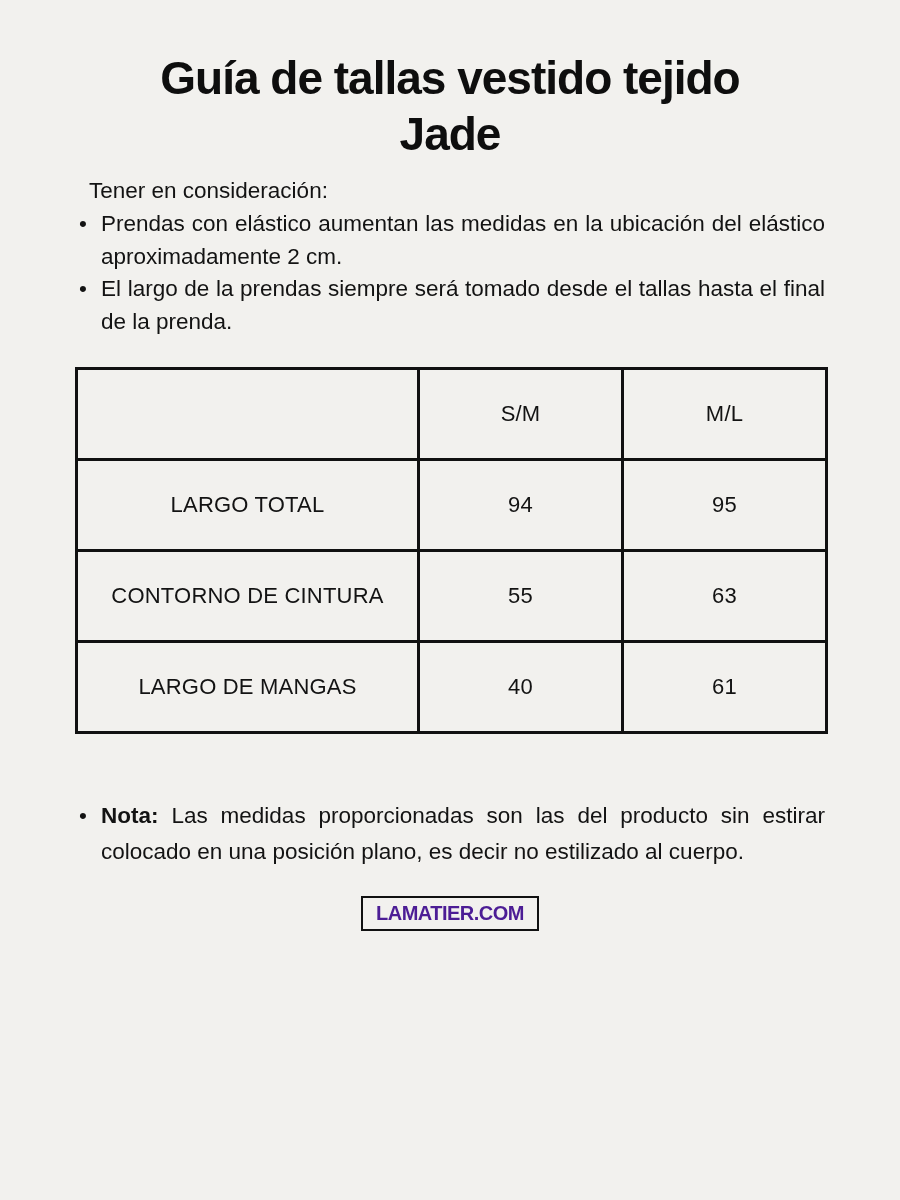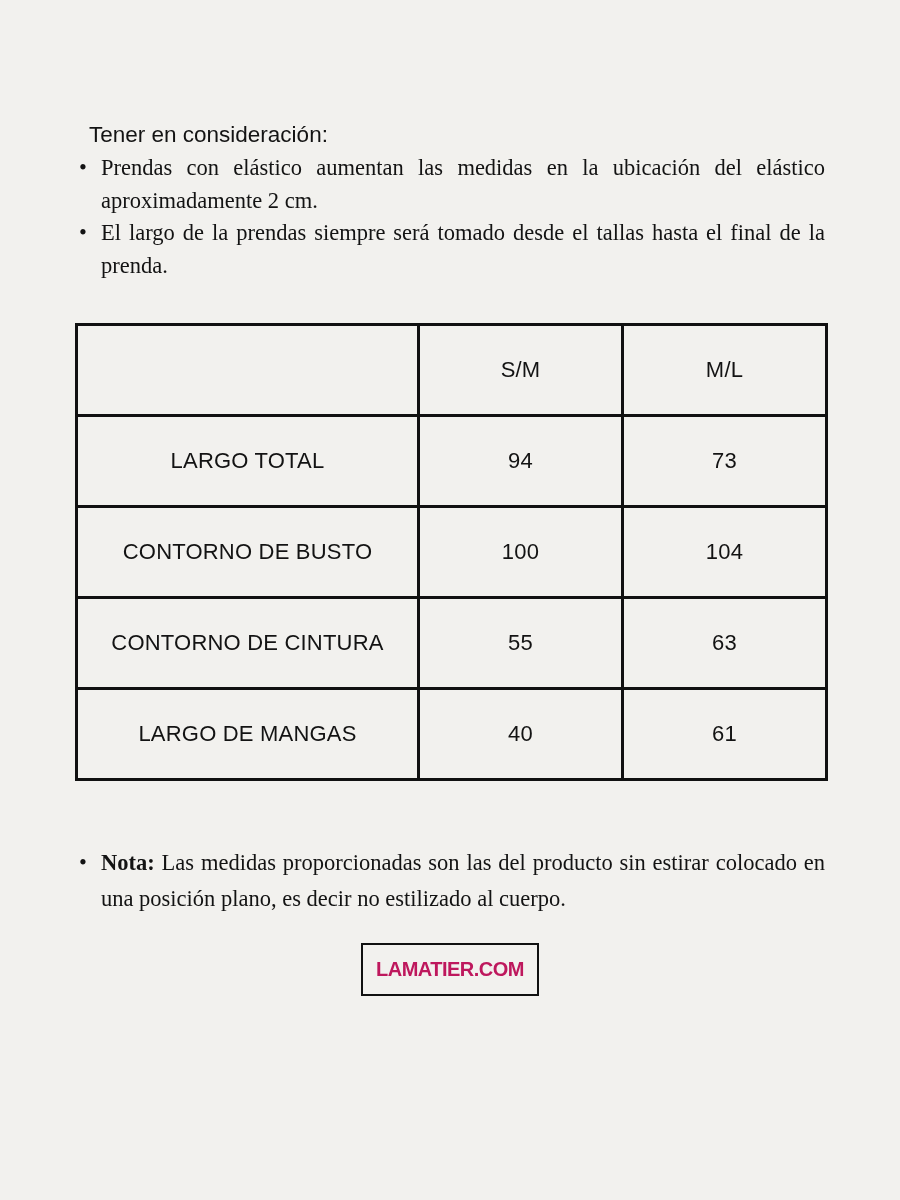--- a/index.html
+++ b/index.html
@@ -34,37 +34,36 @@
   .considerations {
     margin-top: 16px;
   }
   .considerations-heading {
     font-size: 22.5px;
     padding-left: 14px;
     margin-bottom: 4px;
   }
   .bullet-list {
     list-style: none;
-    font-family: Liberation Serif, serif;
   }
   .bullet-list li {
     position: relative;
     padding-left: 26px;
     font-size: 22.5px;
     line-height: 1.45;
     text-align: justify;
   }
   .bullet-list li::before {
     content: "•";
     position: absolute;
     left: 4px;
     top: 0;
   }
   table.size-table {
-    margin-top: 40px;
+    margin-top: 28px;
     width: 750px;
     border-collapse: collapse;
     table-layout: fixed;
   }
   table.size-table td, table.size-table th {
     border: 3px solid #111111;
     text-align: center;
     vertical-align: middle;
     height: 91px;
     font-size: 22px;
@@ -82,35 +81,36 @@
   .note-label {
     font-weight: bold;
   }
   .footer-brand-wrap {
     margin-top: 26px;
     text-align: center;
   }
   .footer-brand {
     display: inline-block;
     border: 2px solid #111111;
-    padding: 13px 13px;
+    padding: 4px 13px;
     font-size: 20px;
     font-weight: bold;
     letter-spacing: -0.5px;
-    color: #be185d;
+    color: #4c1d95;
     background: #f2f1ee;
   }
 </style>
 </head>
 <body>
 
 <div class="page">
 
   <h1 class="title">
-    <br>
+    <span>Guía de tallas vestido tejido</span><br>
+    <span>Jade</span>
   </h1>
 
   <div class="content">
 
     <div class="considerations">
       <div class="considerations-heading">Tener en consideración:</div>
       <ul class="bullet-list">
         <li>Prendas con elástico aumentan las medidas en la ubicación del elástico aproximadamente 2 cm.</li>
         <li>El largo de la prendas siempre será tomado desde el tallas hasta el final de la prenda.</li>
       </ul>
@@ -124,26 +124,21 @@
       </colgroup>
       <tbody>
         <tr>
           <td></td>
           <th>S/M</th>
           <th>M/L</th>
         </tr>
         <tr>
           <td>LARGO TOTAL</td>
           <td>94</td>
-          <td>73</td>
-        </tr>
-        <tr>
-          <td>CONTORNO DE BUSTO</td>
-          <td>100</td>
-          <td>104</td>
+          <td>95</td>
         </tr>
         <tr>
           <td>CONTORNO DE CINTURA</td>
           <td>55</td>
           <td>63</td>
         </tr>
         <tr>
           <td>LARGO DE MANGAS</td>
           <td>40</td>
           <td>61</td>

